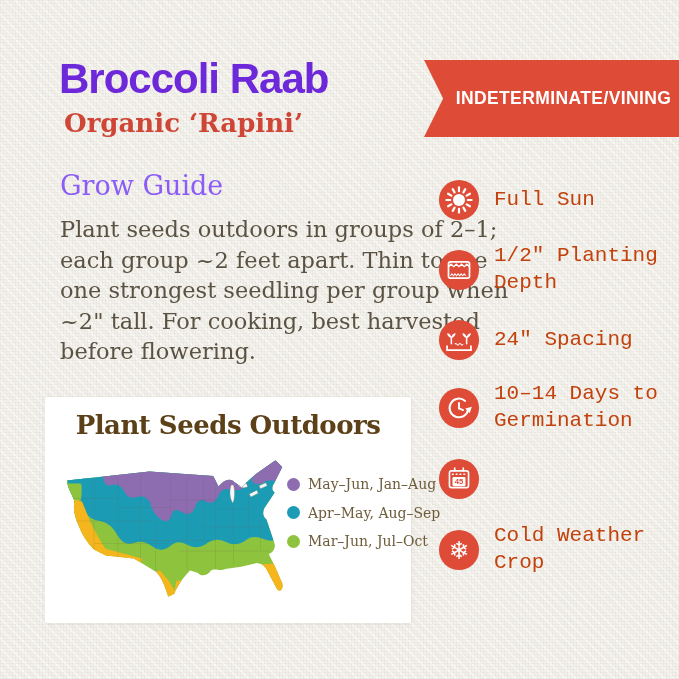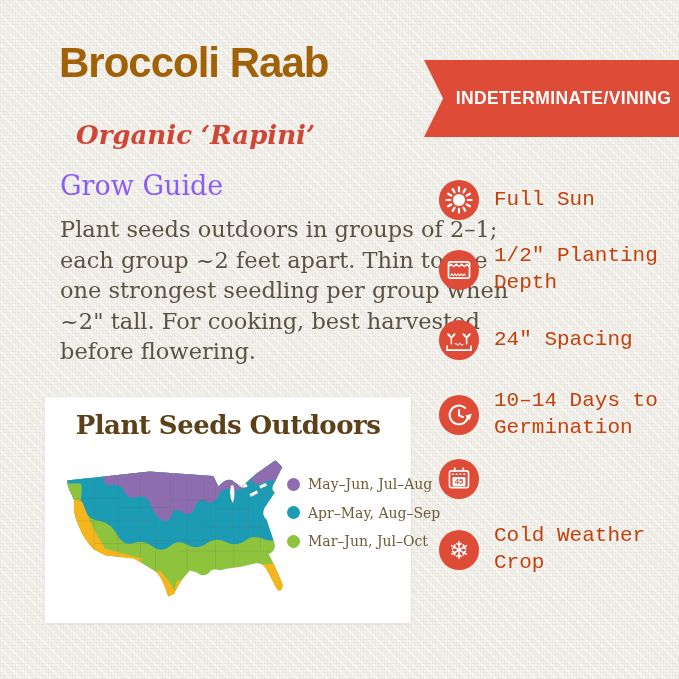--- a/index.html
+++ b/index.html
@@ -8,29 +8,29 @@
     background-color:#f2f0ea;
     background-image:
       repeating-linear-gradient(90deg, rgba(125,115,98,0.05) 0 1px, transparent 1px 3px),
       repeating-linear-gradient(0deg, rgba(125,115,98,0.045) 0 1px, transparent 1px 3px),
       repeating-linear-gradient(45deg, rgba(255,255,255,0.5) 0 2px, transparent 2px 7px);
     font-family:"DejaVu Serif", serif;
   }
   .abs{position:absolute;}
 
   .product-title{
-    left:59px;top:39px;
+    left:59px;top:55px;
     font-family:"Liberation Sans", sans-serif;
     font-weight:bold;font-size:42px;letter-spacing:-1px;
-    color:#a16207;margin:0;
+    color:#6d28d9;margin:0;
   }
   .variety-subtitle{
     left:60px;top:104px;
     font-weight:bold;font-size:26px;
-    color:#cf4536;margin:16px;font-style:italic;
+    color:#cf4536;margin:4px;
   }
 
   .ribbon{
     left:424px;top:60px;right:0;height:77px;
     clip-path:polygon(0 0,100% 0,100% 100%,0 100%,7.5% 50%);
     display:flex;align-items:center;justify-content:center;
     padding-left:24px;box-sizing:border-box;
   }
   .ribbon-label{
     font-family:"Liberation Sans", sans-serif;
@@ -120,21 +120,21 @@
           <path d="M 253,56 L 263,51 L 265,55 L 255,60 Z"></path>
           <path d="M 266,45 L 275,41 L 277,45 L 268,49 Z"></path>
         </g>
       </g>
     </svg>
   </div>
 
   <div class="legend">
     <div class="legend-item">
       <span class="legend-dot" style="background-color: rgb(141, 108, 176);"></span>
-      <span class="legend-label">May–Jun, Jul–Aug</span>
+      <span class="legend-label">May–Jun, Jan–Aug</span>
     </div>
     <div class="legend-item">
       <span class="legend-dot" style="background-color: rgb(27, 156, 180);"></span>
       <span class="legend-label">Apr–May, Aug–Sep</span>
     </div>
     <div class="legend-item">
       <span class="legend-dot" style="background-color: rgb(142, 195, 62);"></span>
       <span class="legend-label">Mar–Jun, Jul–Oct</span>
     </div>
   </div>
@@ -189,21 +189,21 @@
     <path d="M -4.5,4.5 q 1.1,-1.7 2.2,0 t 2.2,0 t 2.2,0 t 2.2,0" fill="none" stroke="#ffffff" stroke-width="1.1"></path>
     <g stroke="#ffffff" stroke-width="1.8" stroke-linecap="round">
       <line x1="-12.5" y1="10.5" x2="12.5" y2="10.5"></line>
       <line x1="-12.5" y1="6.5" x2="-12.5" y2="10.5"></line>
       <line x1="12.5" y1="6.5" x2="12.5" y2="10.5"></line>
     </g>
   </svg>
   <div class="attr-label">24" Spacing</div>
 </div>
 
-<div class="abs attr-row" style="top:378px;height:60px;margin-top:7px;">
+<div class="abs attr-row" style="top:378px;height:60px;">
   <svg class="attr-icon" viewBox="-22 -22 44 44">
     <circle r="21" fill="#de4c38"></circle>
     <path d="M 6.4,-7.4 A 9.8,9.8 0 1 0 9.6,1.6" fill="none" stroke="#ffffff" stroke-width="2.1" stroke-linecap="round"></path>
     <polygon points="6.6,0.4 13.4,-1.2 11.2,5.4" fill="#ffffff"></polygon>
     <g stroke="#ffffff" stroke-width="2" stroke-linecap="round">
       <line x1="0" y1="0.5" x2="0" y2="-5.4"></line>
       <line x1="0" y1="0.5" x2="4.2" y2="2.2"></line>
     </g>
   </svg>
   <div class="attr-label">10–14 Days to

